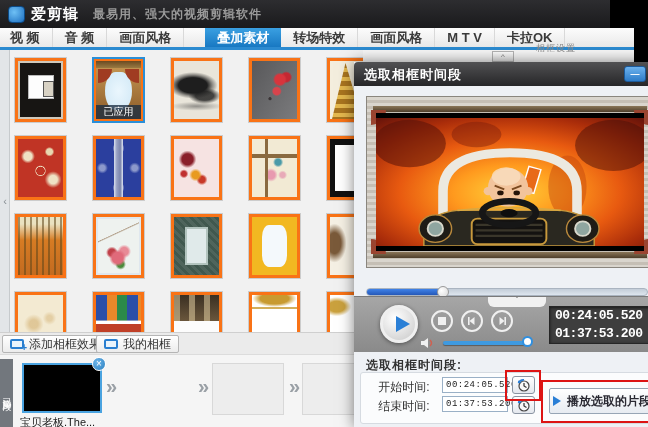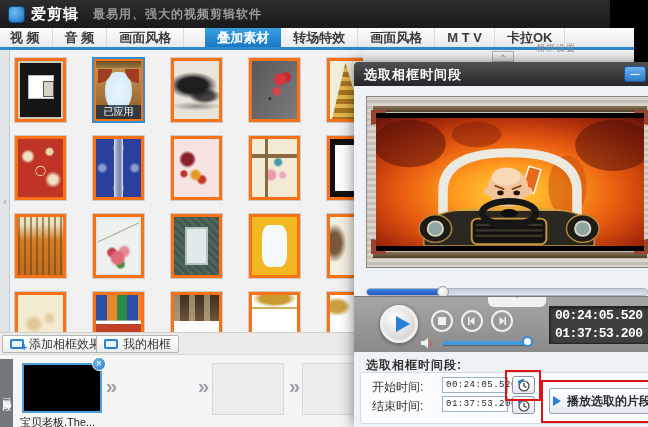--- a/index.html
+++ b/index.html
@@ -162,21 +162,21 @@
   #prev-btn { left:107px; top:13px; } #next-btn { left:137px; top:13px; }
   .mini-btn svg { position:absolute; left:2px; top:2px; }
   #speaker { position:absolute; left:66px; top:40px; width:16px; height:12px; }
   #vol-track { position:absolute; left:89px; top:44px; width:85px; height:4px; background:#3f9ae0; border-radius:2px; box-shadow:0 1px 1px rgba(0,0,0,.35); }
   #vol-knob { position:absolute; left:168px; top:39px; width:11px; height:11px; background:#fff; border:2px solid #2f8fe0; border-radius:50%; }
   #timebox { position:absolute; left:195px; top:9px; width:112px; height:38px; background:#3e3e3e; border:1px solid #262626; box-shadow:inset 0 1px 3px rgba(0,0,0,.6); overflow:hidden; }
   #timebox div { color:#fff; font-family:"Liberation Mono",monospace; font-weight:bold; font-size:13px; line-height:18px; padding-left:5px; white-space:nowrap; letter-spacing:-0.5px; }
 
   #section-label { position:absolute; left:12px; top:295px; font-size:12px; font-weight:bold; color:#333; letter-spacing:1px;text-align:center; }
   #group-panel { position:absolute; left:6px; top:310px; width:292px; height:52px; background:#fbfcfd; border:1px solid #d6dbe1; border-radius:3px; }
-  .t-label { position:absolute; width:64px; text-align:left; font-size:12px; color:#333; }
+  .t-label { position:absolute; width:64px; text-align:center; font-size:12px; color:#333; }
   .t-input { position:absolute; width:66px; height:16px; background:#fff; border:1px solid #9ab0c6; font-family:"Liberation Mono",monospace; font-size:9px; line-height:14px; padding-left:3px; color:#222; letter-spacing:0.5px; }
   .clock-btn { position:absolute; width:23px; height:18px; background:linear-gradient(#ffffff,#e4e8ee); border:1px solid #8a94a2; border-radius:3px; }
   .clock-btn svg { position:absolute; left:3px; top:1px; }
   #start-label { left:18px; top:317px; } #end-label { left:18px; top:336px; }
   #start-input { left:88px; top:315px; } #end-input { left:88px; top:334px; }
   #clock1 { left:158px; top:314px; } #clock2 { left:158px; top:334px; }
   .red-rect { position:absolute; border:2px solid #dd1414; }
   #red1 { left:151px; top:308px; width:36px; height:31px; }
   #red2 { left:187px; top:318px; width:120px; height:43px; }
   #play-seg-btn { position:absolute; left:195px; top:326px; width:106px; height:26px; background:linear-gradient(#ffffff,#e6ebf1); border:1px solid #96a5b5; border-radius:2px; display:flex; align-items:center; justify-content:center; }

